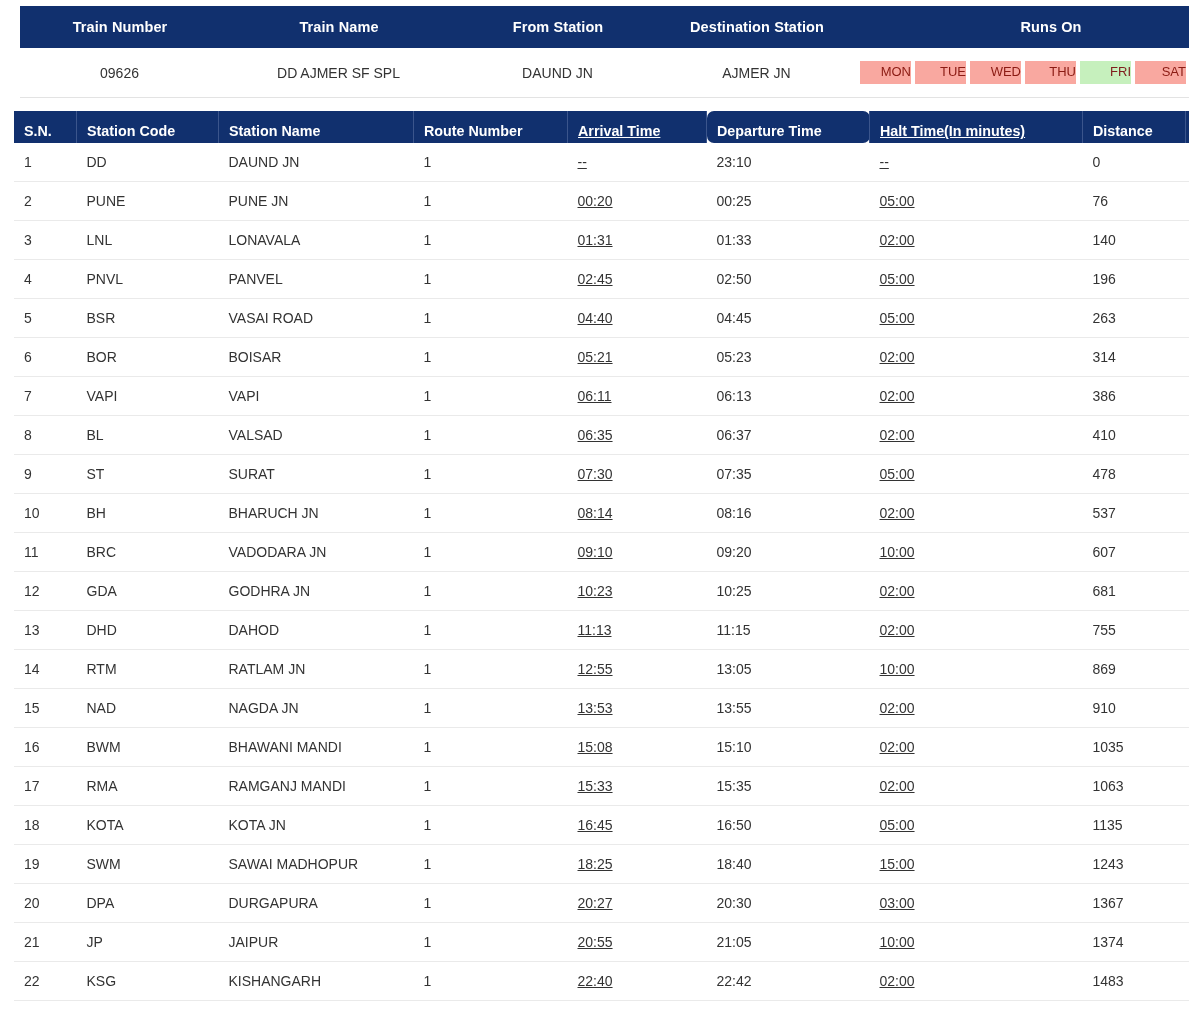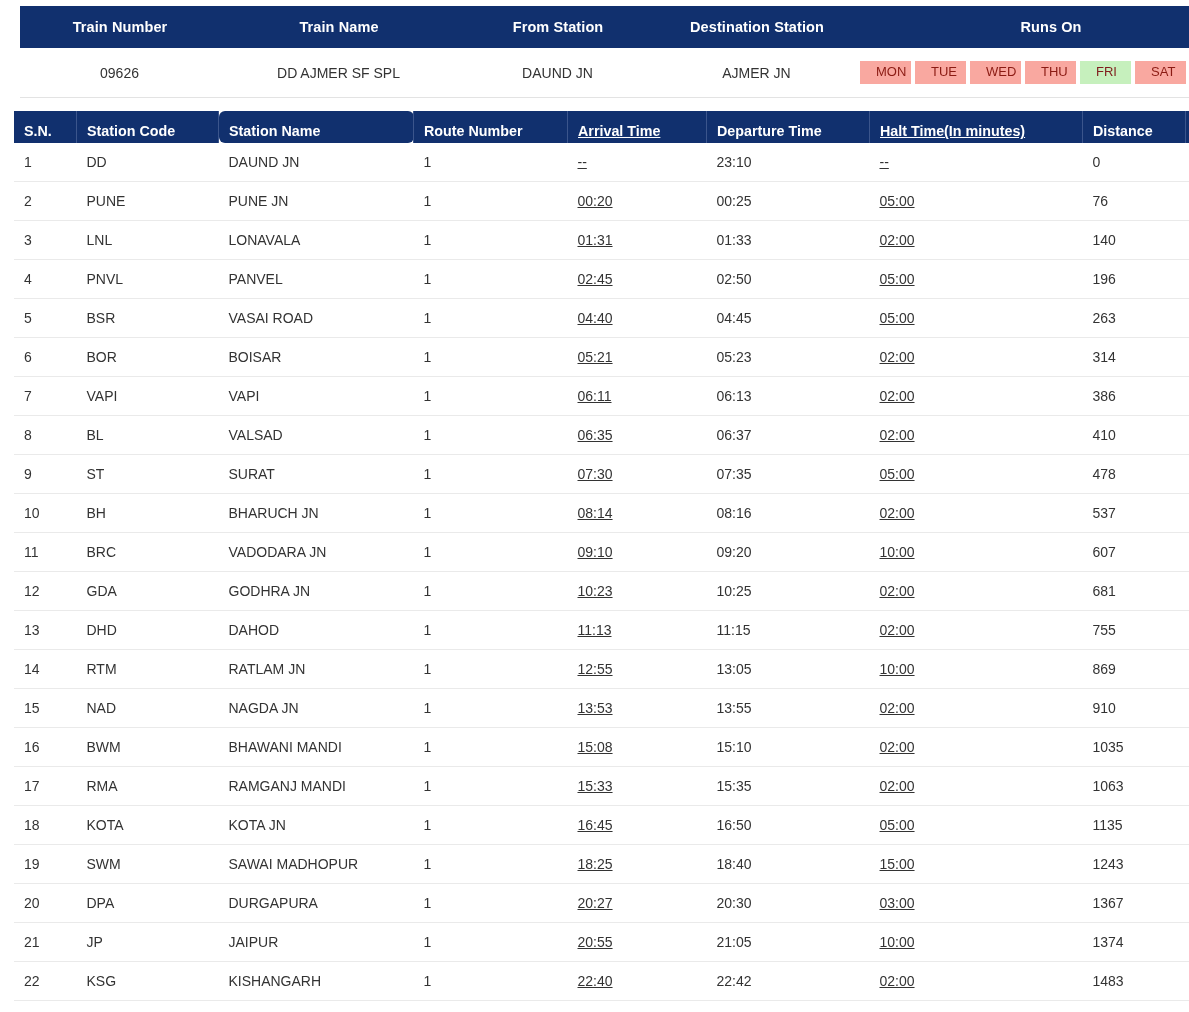--- a/index.html
+++ b/index.html
@@ -51,21 +51,21 @@
     flex-direction: row;
     justify-content: flex-start;
     align-items: center;
     gap: 4px;
   }
   .day-badge {
     display: inline-block;
     width: 64px;
     padding: 4px 0 5px 16px;
     font-size: 13px;
-    text-align: left;
+    text-align: right;
     line-height: 1.1;
     box-sizing: border-box;
   }
   .day-off {
     background: #f9a8a0;
     color: #8b1b13;
   }
   .day-on {
     background: #c6f0bd;
     color: #7f1d1d;
@@ -104,24 +104,24 @@
     white-space: nowrap;
     overflow: hidden;
   }
   table.route tbody tr:last-child td {
     border-bottom: 1px solid #eaeaea;
   }
 
   
   .c-sn    { width: 52px;  }
   .c-code  { width: 131px; }
-  .c-name  { width: 184px; border-radius: 6px; }
+  .c-name  { width: 184px; }
   .c-route { width: 143px; }
   .c-arr   { width: 128px; text-decoration: underline; }
-  .c-dep   { width: 152px; }
+  .c-dep   { width: 152px; border-radius: 7px; }
   .c-halt  { width: 202px; text-decoration: underline; }
   .c-dist  { width: 92px;  }
   .c-day   { width: 72px;  }
 </style>
 </head>
 <body>
 
 <div class="summary-wrap">
   <table class="summary">
     <thead>

